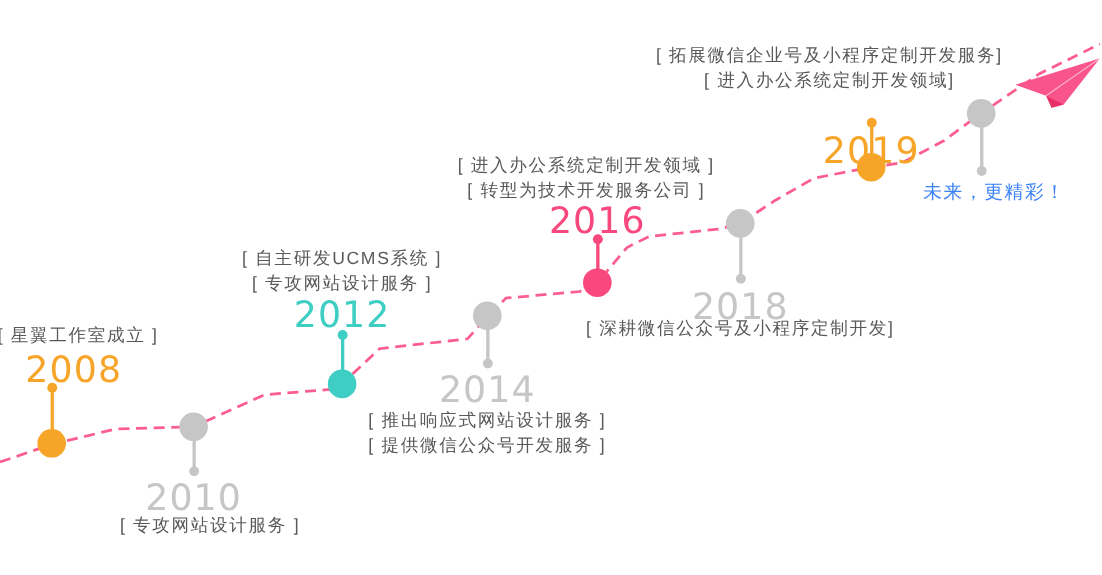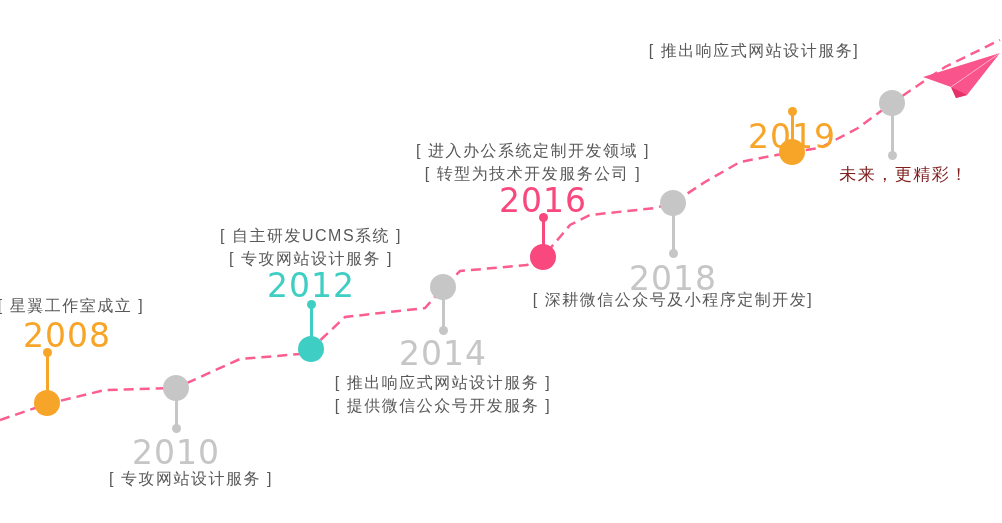--- a/index.html
+++ b/index.html
@@ -36,21 +36,21 @@
     color:var(--accent);
   }
   .labels{
     position:absolute;left:0;transform:translateX(-50%);
     text-align:center;white-space:nowrap;
   }
   .label{
     font-size:16px;line-height:23px;
     letter-spacing:1.5px;color:#595959;
   }
-  .future-label .label{color:#7f1d1d;font-size:17px;}
+  .future-label .label{color:#3b82f6;font-size:17px;}
 
   
   #m0{left:47px; top:403px; --accent:#F7A528;}
   #m1{left:176px;top:388px; --accent:#C6C6C6;}
   #m2{left:311px;top:349px; --accent:#3FCEC3;}
   #m3{left:443px;top:287px; --accent:#C6C6C6;}
   #m4{left:543px;top:257px; --accent:#F8487E;}
   #m5{left:673px;top:203px; --accent:#C6C6C6;}
   #m6{left:792px;top:152px; --accent:#F7A528;}
   #m7{left:892px;top:103px; --accent:#C6C6C6;}
@@ -139,21 +139,22 @@
     <div class="stem"></div>
     <div class="small-dot"></div>
     <div class="year">2018</div>
     <div class="labels">
       <div class="label">[ 深耕微信公众号及小程序定制开发]</div>
     </div>
   </div>
 
   <div class="milestone" id="m6">
     <div class="labels">
-      <div class="label">[ 推出响应式网站设计服务]</div>
+      <div class="label">[ 拓展微信企业号及小程序定制开发服务]</div>
+      <div class="label">[ 进入办公系统定制开发领域]</div>
     </div>
     <div class="year">2019</div>
     <div class="small-dot"></div>
     <div class="stem"></div>
     <div class="big-dot"></div>
   </div>
 
   <div class="milestone" id="m7">
     <div class="big-dot"></div>
     <div class="stem"></div>

